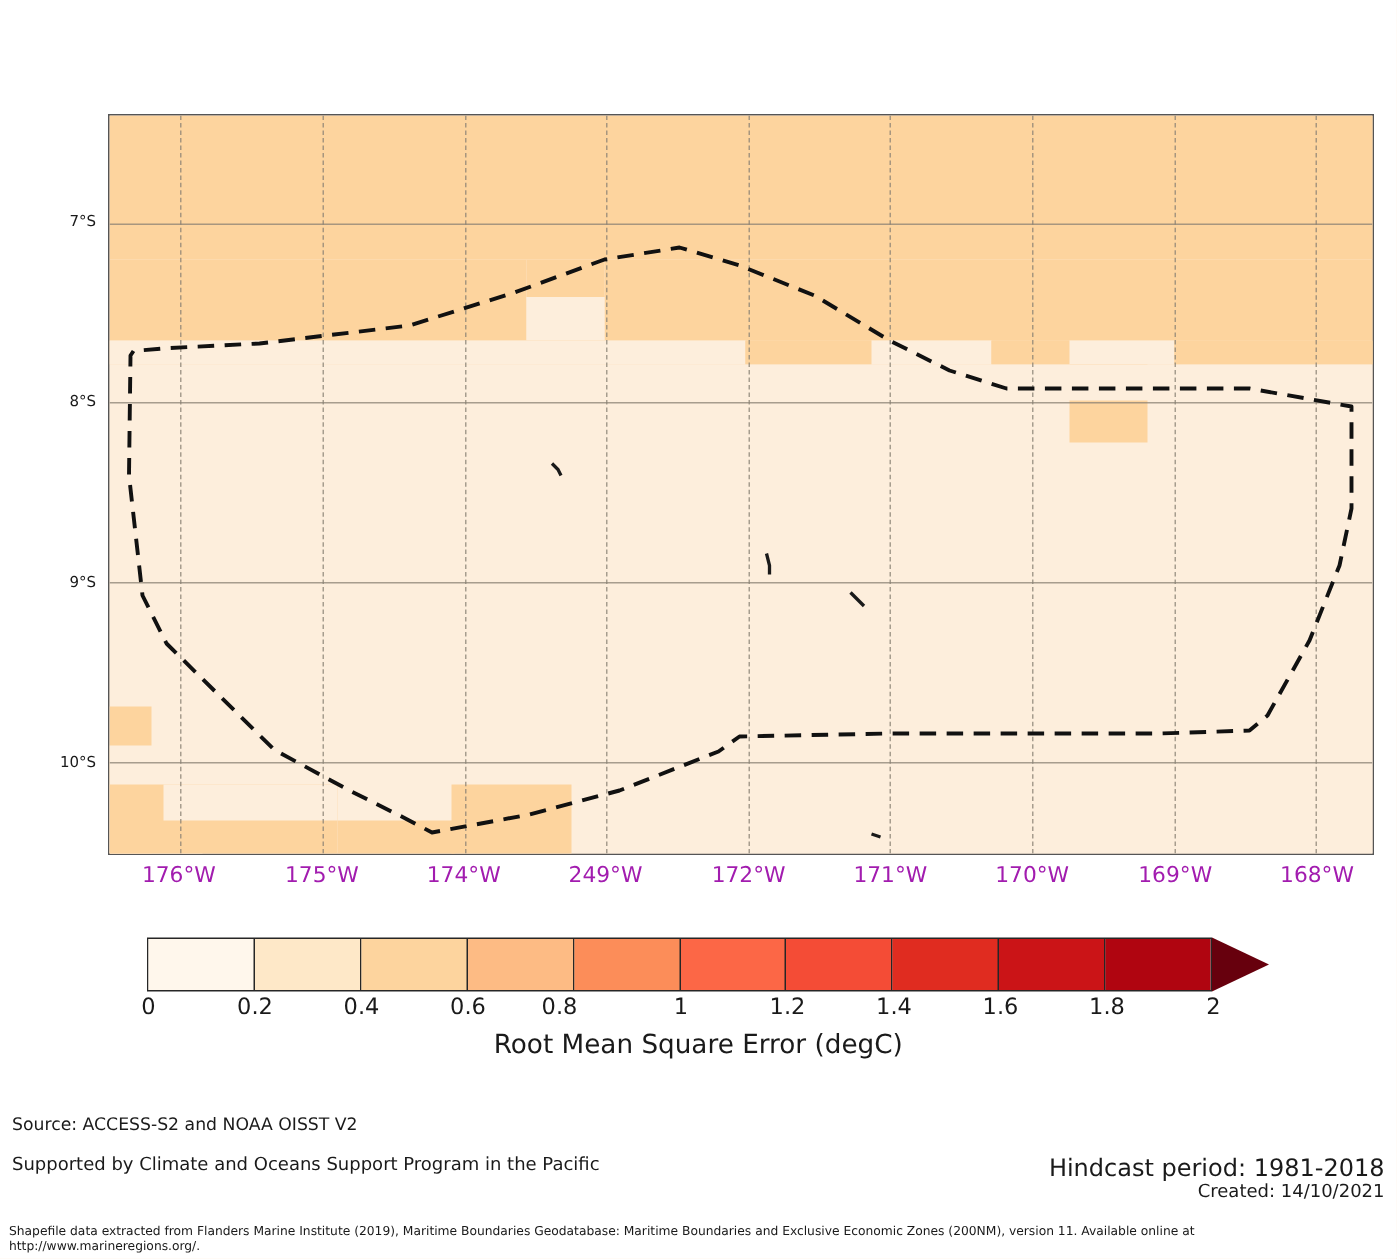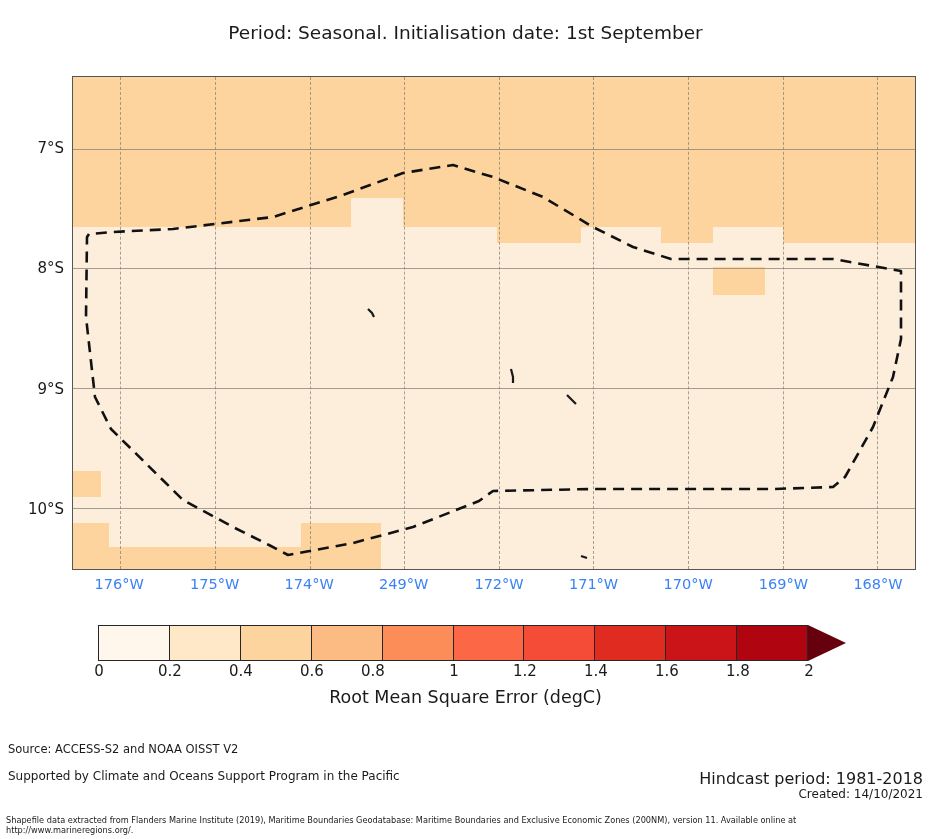--- a/index.html
+++ b/index.html
@@ -59,42 +59,42 @@
     left: 0; top: 0;
     width: 844px; height: 494px;
   }
 
   
   .ytick {
     position: absolute;
     right: 0;
     width: 60px;
     text-align: right;
-    font-size: 15px;
+    font-size: 10px;
     color: #1a1a1a;
     transform: translateY(-50%);
   }
   #ytick-wrap {
     position: absolute;
     left: 0; top: 76px;
     width: 64px; height: 494px;
   }
   #xtick-wrap {
     position: absolute;
     left: 72px; top: 576px;
     width: 844px; height: 22px;
   }
   .xtick {
     position: absolute;
     top: 0;
     width: 90px;
     margin-left: -45px;
     text-align: center;
     font-size: 14.5px;
-    color: #3b82f6;
+    color: #a21caf;
   }
 
   
   #colorbar-wrap {
     position: absolute;
     left: 0; top: 625px;
     width: 931px; height: 95px;
   }
   #colorbar {
     position: absolute;
@@ -184,21 +184,20 @@
     white-space: nowrap;
   }
   #disc-1 { top: 71px; }
   #disc-2 { top: 80px; }
   #disc-3 { top: 90px; }
 </style>
 </head>
 <body>
 
 <div id="title-block">
-  <div>Period: Seasonal. Initialisation date: 1st September</div>
 </div>
 
 <div id="map-area">
 
   <div class="cell" style="left:0px;   top:0px;   width:844px; height:96px;  background:#fdd49e;"></div>
   <div class="cell" style="left:0px;   top:96px;  width:278px; height:54px;  background:#fdd49e;"></div>
   <div class="cell" style="left:278px; top:96px;  width:52px;  height:25px;  background:#fdd49e;"></div>
   <div class="cell" style="left:330px; top:96px;  width:514px; height:54px;  background:#fdd49e;"></div>
   <div class="cell" style="left:278px; top:121px; width:52px;  height:29px;  background:#fdeedc;"></div>
   <div class="cell" style="left:0px;   top:150px; width:844px; height:16px; background:#fdd49e;"></div>

